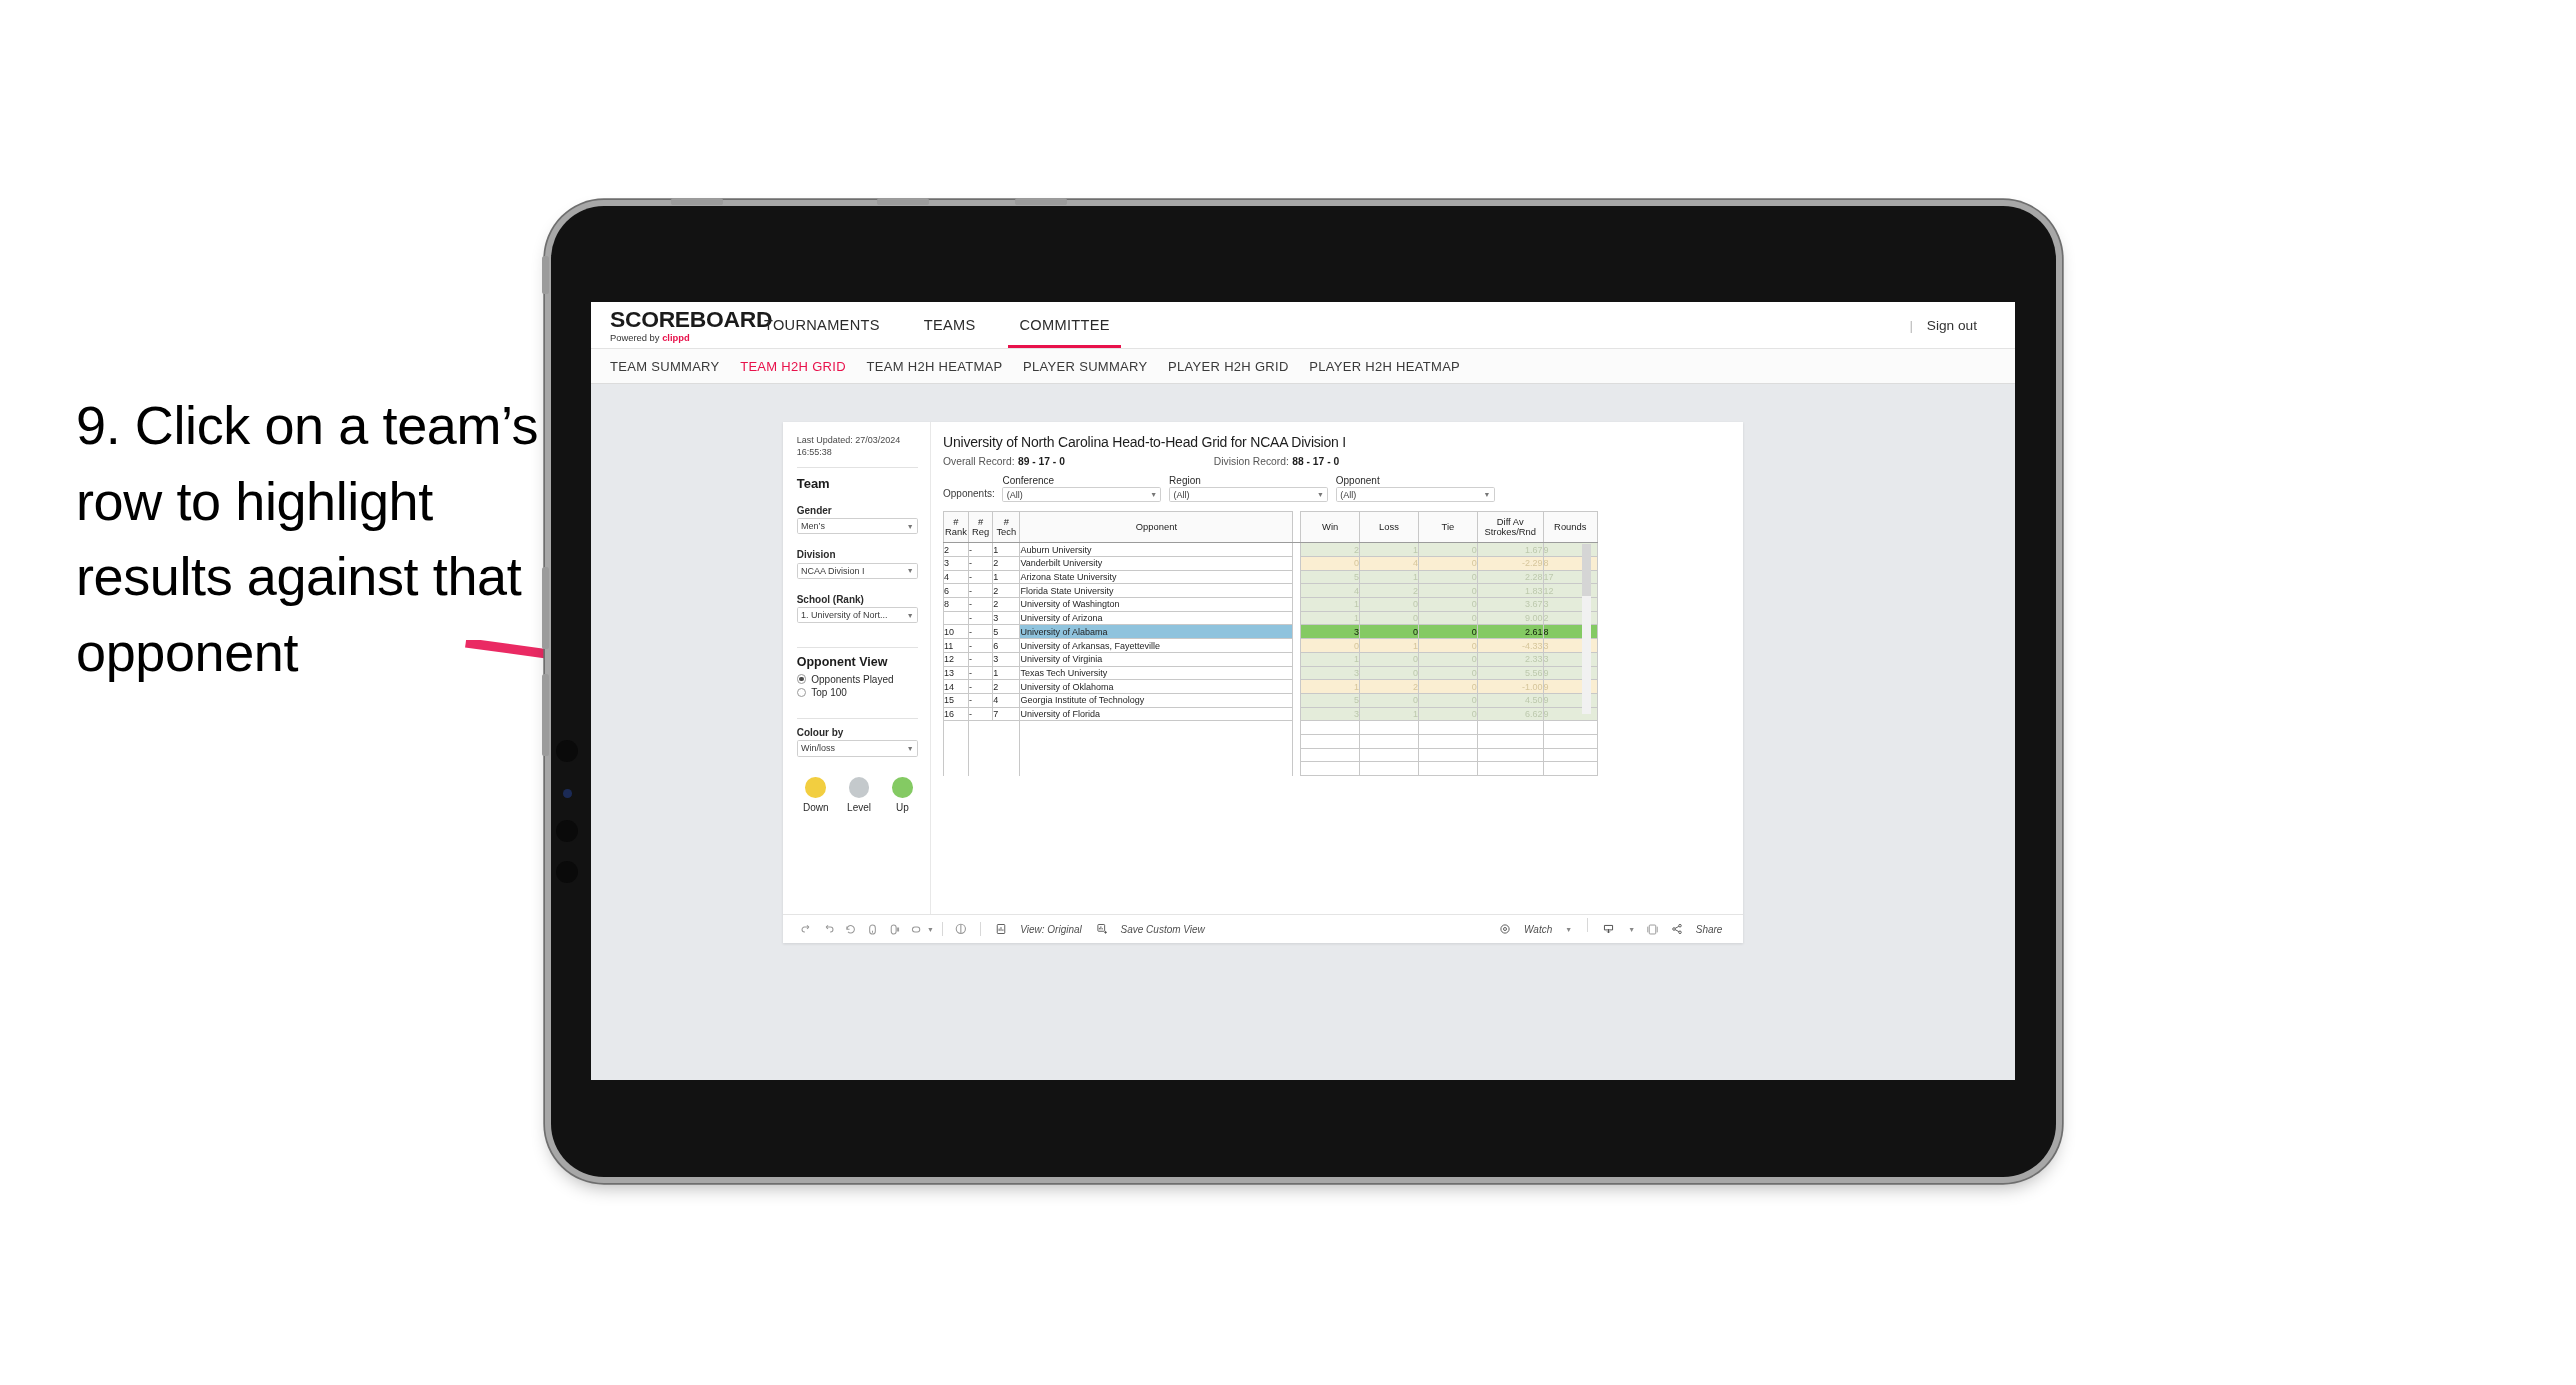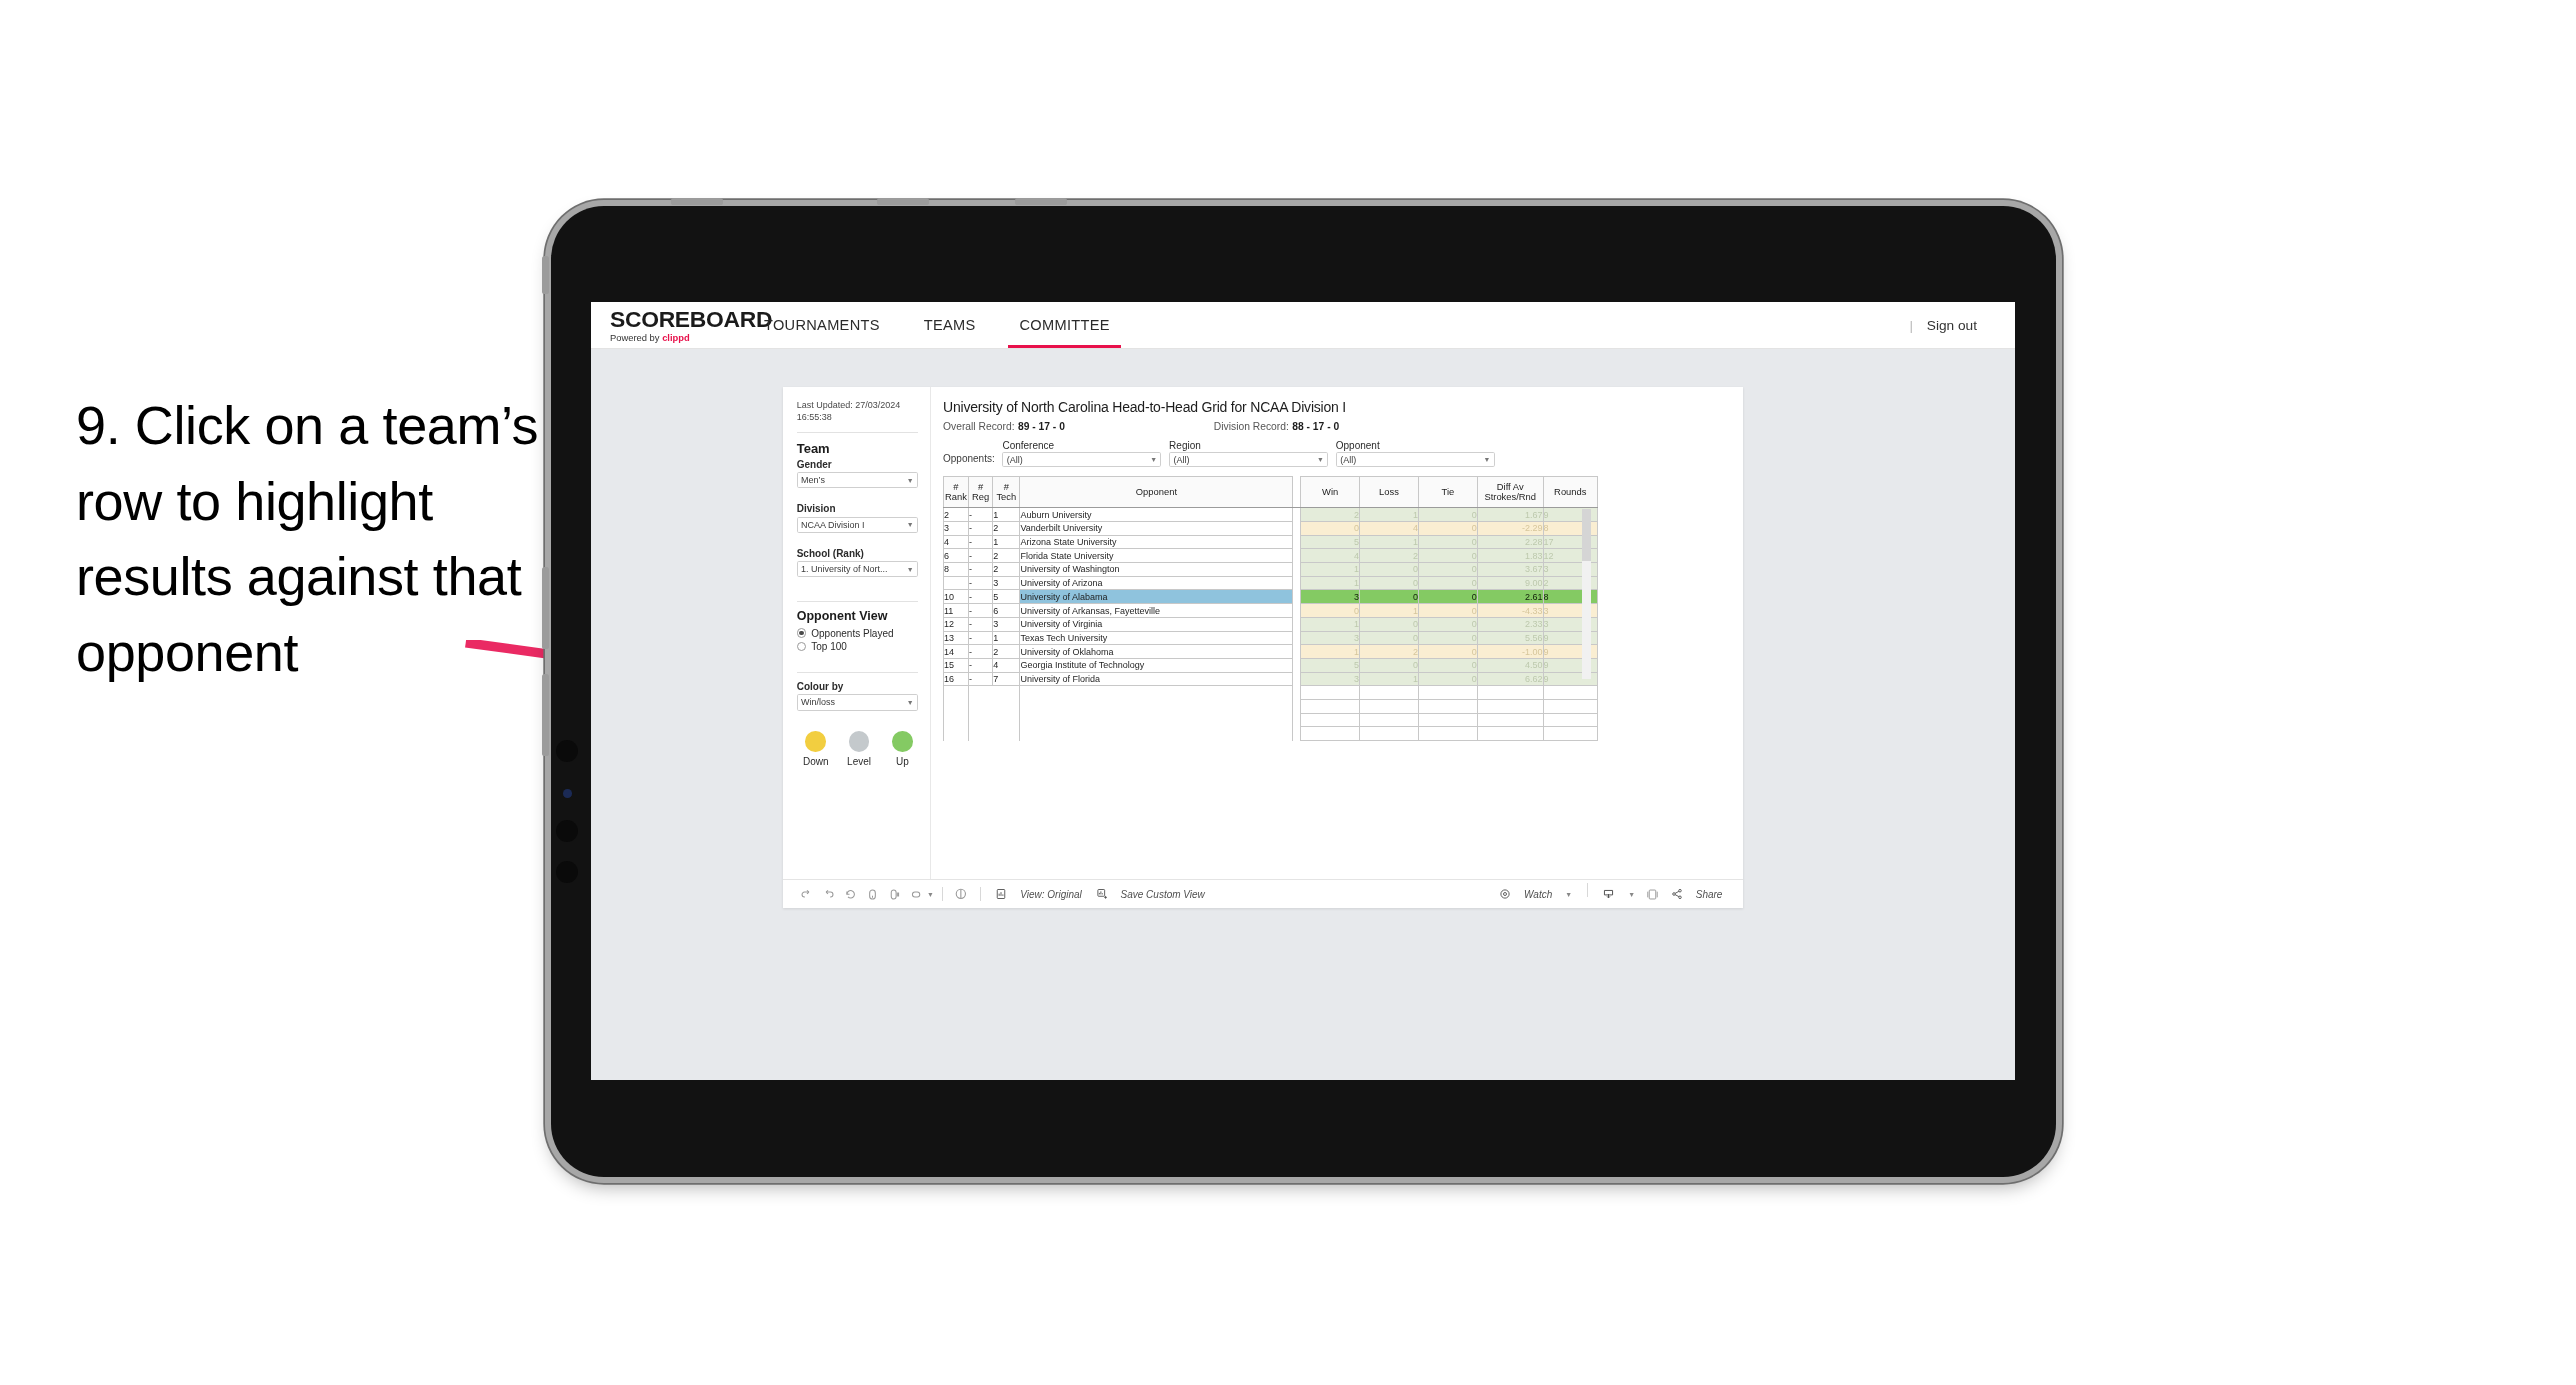--- a/index.html
+++ b/index.html
@@ -80,21 +80,21 @@
   }
   #viz-body { flex:1; display:flex; min-height:0; }
 
   
   #panel {
     width:148px; flex:none; background:#fff; border-right:0.9px solid #e8e8e8;
     padding:12px 12px 0 13.7px; font-size:9.4px; color:#2c2c2c;
   }
   #lastupd { font-size:9px; color:#4a4a4a; line-height:1.35; }
   .hr { border-top:0.9px solid #e2e2e2; margin:8.6px 0 7.7px; }
-  .panel-h { font-size:13px; font-weight:700; color:#1c1c1c; margin-bottom:3px; }
+  .panel-h { font-size:13px; font-weight:700; color:#1c1c1c; margin-bottom:14px; }
   .fld-label { font-size:10px; font-weight:700; color:#2b2b2b; margin-bottom:2.6px; }
   .sel {
     height:16.3px; border:0.9px solid #cfcfcf; background:#fff; border-radius:1.7px;
     display:flex; align-items:center; padding:0 3.4px; font-size:9px; color:#3b3b3b;
     position:relative; cursor:pointer; overflow:hidden; white-space:nowrap;
   }
   .sel .caret { margin-left:auto; font-size:6.9px; color:#777; padding-left:3.4px; }
   .gap { height:14.6px; }
   .gap-s { height:8.6px; }
   .panel-h2 { font-size:12.5px; font-weight:700; color:#1c1c1c; margin-bottom:4.3px; }
@@ -207,20 +207,28 @@
       </div>
       <div class="topnav-item">TOURNAMENTS</div>
       <div class="topnav-item">TEAMS</div>
       <div class="topnav-item active">COMMITTEE</div>
       <div id="signout-zone">
         <span class="bar">|</span>
         <span class="so">Sign out</span>
       </div>
     </div>
 
+    <div id="subnav">
+      <div class="subnav-item">TEAM SUMMARY</div>
+      <div class="subnav-item active">TEAM H2H GRID</div>
+      <div class="subnav-item">TEAM H2H HEATMAP</div>
+      <div class="subnav-item">PLAYER SUMMARY</div>
+      <div class="subnav-item">PLAYER H2H GRID</div>
+      <div class="subnav-item">PLAYER H2H HEATMAP</div>
+    </div>
 
     <div id="workspace">
       <div id="viz">
         <div id="viz-body">
 
           <div id="panel">
             <div id="lastupd">
               <div>Last Updated: 27/03/2024</div>
               <div>16:55:38</div>
             </div>

